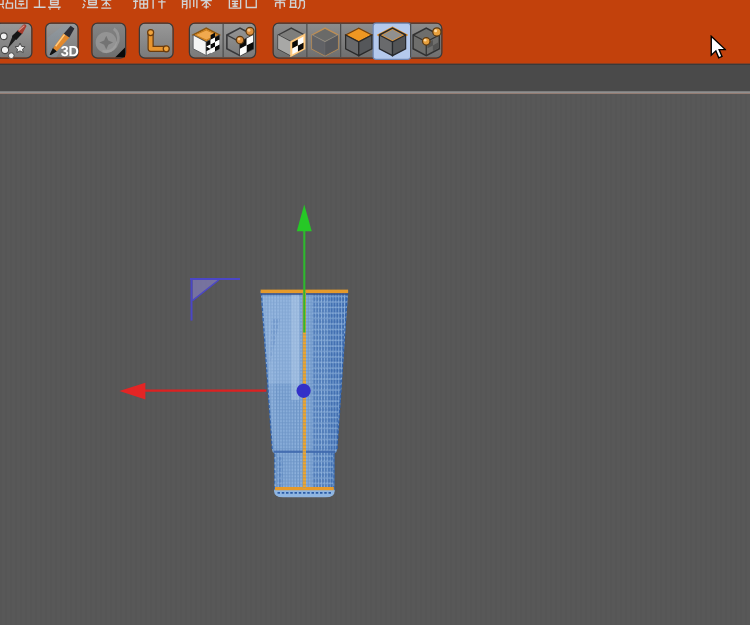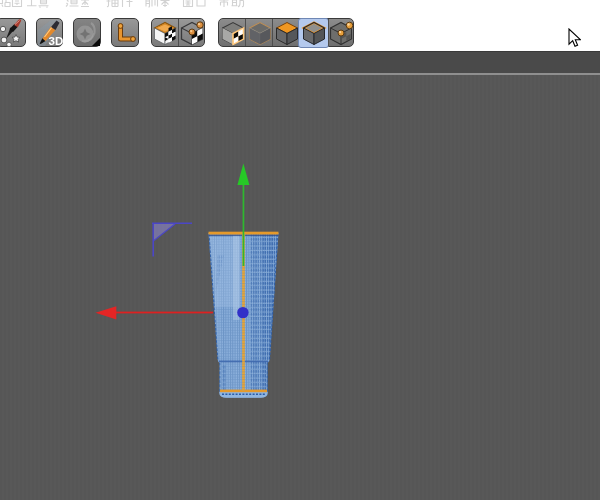--- a/index.html
+++ b/index.html
@@ -1,17 +1,17 @@
 <!DOCTYPE html>
 <html><head>
 <meta charset="utf-8">
 <style>
 html,body{margin:0;padding:0;}
 body{width:600px;height:500px;overflow:hidden;position:relative;background:#565656;font-family:"Liberation Sans",sans-serif;}
-#chrome{position:absolute;left:0;top:0;width:600px;height:75px;background:#ffffff;}
+#chrome{position:absolute;left:0;top:0;width:600px;height:75px;background:#c2410c;}
 #band{position:absolute;left:0;top:51px;width:600px;height:22px;background:#4a4a4a;border-top:1px solid #3a3a3a;}
 #sep{position:absolute;left:0;top:73px;width:600px;height:2px;background:#8f8f8f;}
 .btn{position:absolute;top:18px;height:29px;border-radius:5px;background:linear-gradient(#989898,#7a7a7a);border:1px solid #3a3a3a;box-sizing:border-box;}
 .ic{position:absolute;left:50%;top:50%;transform:translate(-50%,-50%);}
 #vp{position:absolute;left:0;top:75px;width:600px;height:425px;background:repeating-linear-gradient(90deg,#565656 0 2px,#585858 2px 4px);}
 #cursor{position:absolute;left:567px;top:28px;}
 </style>
 </head>
 <body>
 <div id="vp"></div>

